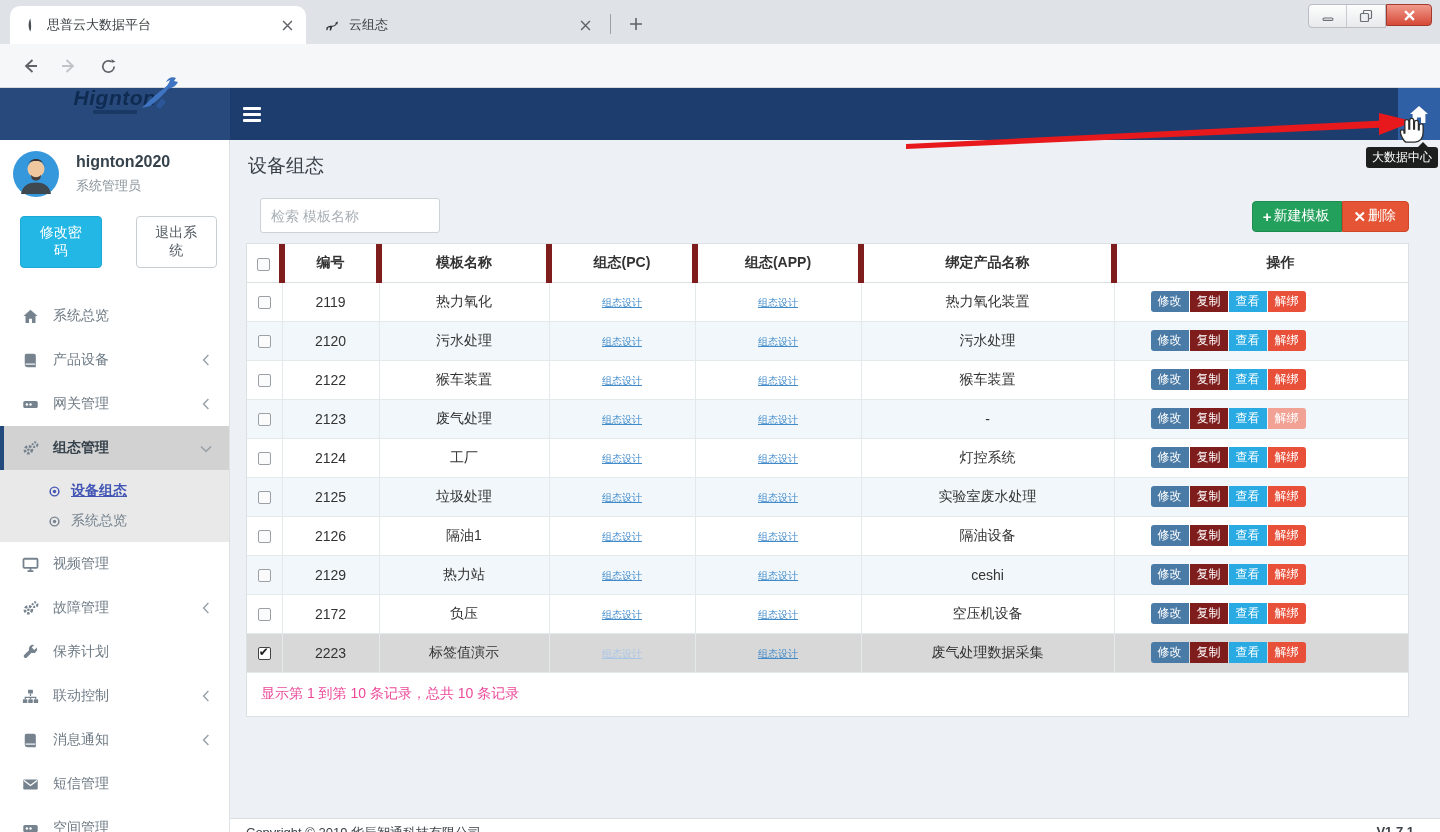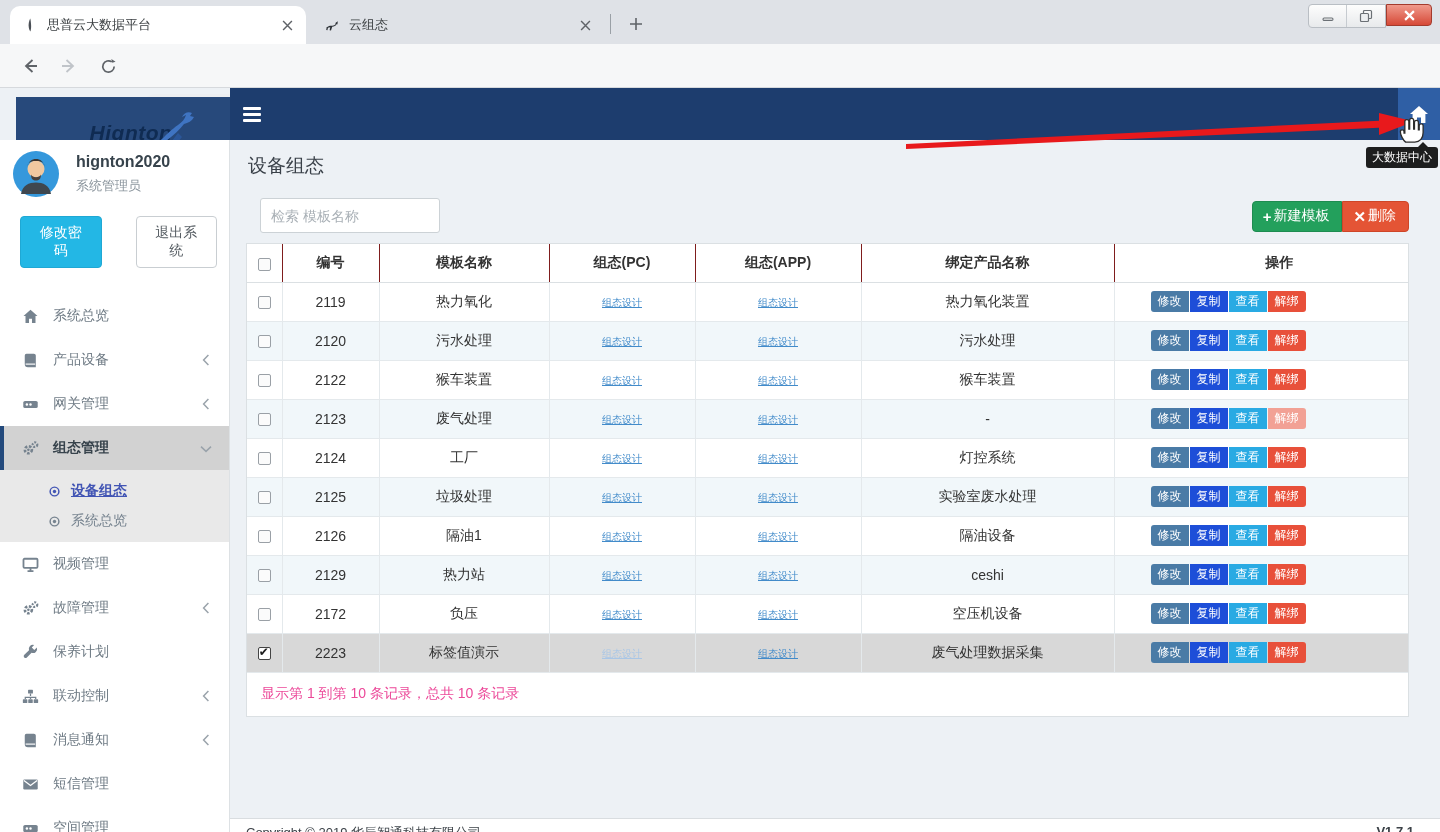--- a/index.html
+++ b/index.html
@@ -30,21 +30,21 @@
   .sec-label { color:#d93025; font-size:15px; }
   .url-sep { color:#b6bbc1; margin:0 10px 0 12px; font-size:16px; }
   .url-text { font-size:15px; color:#5f6368; white-space:nowrap; }
   .url-text .domain { color:#202124; }
   .omni-right { margin-left:auto; display:flex; align-items:center; gap:22px; }
   .chrome-right { position:absolute; right:14px; top:50px; display:flex; align-items:center; gap:18px; }
   .avatar-btn { width:26px; height:26px; }
   .update-btn { width:27px; height:27px; border-radius:50%; background:#e2411c; display:flex; align-items:center; justify-content:center; }
 
   
-  .side-logo { position:absolute; left:16px; top:88px; width:230px; height:52px; background:#27497b; display:flex; align-items:flex-end; justify-content:center;margin-top:9px; }
+  .side-logo { position:absolute; left:0; top:88px; width:230px; height:52px; background:#27497b; display:flex; align-items:flex-start; justify-content:center; }
   .topbar { position:absolute; left:230px; top:88px; width:1210px; height:52px; background:#1d3d6e; }
   .hamburger { position:absolute; left:13px; top:16px; width:26px; height:22px; cursor:pointer; }
   .hamburger span { display:block; width:18px; height:3px; background:#fff; margin:3px 0; border-radius:1px; }
   .home-btn { position:absolute; right:0; top:0; width:42px; height:52px; background:#2f5fa5; display:flex; align-items:center; justify-content:center; cursor:pointer; }
 
   .logo-wrap { position:relative; display:flex; flex-direction:column; align-items:center; }
   .logo-text { font-size:21px; font-weight:bold; font-style:italic; color:#0f2b52; letter-spacing:.5px; line-height:20px; }
   .logo-sub { width:44px; height:4px; background:#0f2b52; opacity:.55; border-radius:1px; margin-top:2px; }
   .logo-deer { position:absolute; right:-26px; top:-12px; }
 
@@ -77,36 +77,36 @@
   .page-title { position:absolute; left:18px; top:13px; font-size:19px; color:#3a4149; }
   .search-input { position:absolute; left:30px; top:58px; width:180px; height:35px; border:1px solid #ccd2d6; border-radius:3px; padding:0 10px; font-size:14px; color:#333; background:#fff; }
   .search-input::placeholder { color:#a9b0b6; }
   .btn-group-right { position:absolute; right:31px; top:61px; display:flex; }
   .btn-new { background:#23a05c; border:1px solid #1e8c50; color:#fff; font-size:14px; padding:5px 12px 6px 10px; border-radius:4px 0 0 4px; cursor:pointer; display:flex; align-items:center; gap:2px; }
   .btn-del { background:#e45435; border:1px solid #ce4527; color:#fff; font-size:14px; padding:5px 12px 6px 10px; border-radius:0 4px 4px 0; cursor:pointer; display:flex; align-items:center; gap:2px; }
   .btn-ic { font-weight:bold; font-size:15px; line-height:1; }
 
   .table-card { position:absolute; left:16px; top:103px; width:1163px; background:#fff; border:1px solid #dbe0e3; }
   table.grid { width:100%; border-collapse:collapse; table-layout:fixed; }
-  .grid th { height:38px; font-size:14px; color:#333; font-weight:bold; text-align:center; border-bottom:1px solid #dbe0e3; border-right:1px solid #7f1d1d; background:#fff; }
+  .grid th { height:38px; font-size:14px; color:#333; font-weight:bold; text-align:center; border-bottom:1px solid #dbe0e3; border-right:6px solid #7f1d1d; background:#fff; }
   .grid th:last-child, .grid td:last-child { border-right:none;padding-left:36px; }
   .grid td { height:39px; font-size:14px; color:#333; text-align:center; border-bottom:1px solid #e4e9ec; border-right:1px solid #e4e9ec; }
   .grid tbody tr:nth-child(even) { background:#f1f7fa; }
   .grid tbody tr.selected { background:#d8d8d8; }
   .grid a.cfg-link { color:#428bca; text-decoration:underline; font-size:10px; cursor:pointer; }
   .grid a.cfg-link.disabled { color:#a9c6e6; }
   .cb { display:inline-block; width:13px; height:13px; border:1px solid #9aa0a6; border-radius:2px; background:#fbfbfb; vertical-align:middle; position:relative; cursor:pointer; }
   .cb.checked { background:#fff; border-color:#444; }
   .cb.checked::after { content:"\2714"; position:absolute; left:0px; top:-3px; font-size:12px; color:#1a1a1a; }
   .actions-cell { text-align:left !important; padding-left:8px; }
   .act-btn { display:inline-block; font-size:12px; color:#fff; padding:4px 7px; margin-right:1px; cursor:pointer; line-height:1.1; }
   .act-btn:first-child { border-radius:3px 0 0 3px; }
   .act-btn:last-child { border-radius:0 3px 3px 0; margin-right:0; }
   .act-edit { background:#4a7ba6; }
-  .act-copy { background:#1d4ed8; }
+  .act-copy { background:#7f1d1d; }
   .act-view { background:#29aae3; }
   .act-unbind { background:#e8503a; }
   .act-unbind.disabled { background:#f2a195; }
   .table-summary { font-size:14px; color:#ec4899; padding:12px 14px 13px 14px; }
 
   .footer { position:absolute; left:230px; top:818px; width:1210px; height:40px; background:#fff; border-top:1px solid #d9dde0; padding:5px 26px 0 16px; display:flex; justify-content:space-between; }
   .footer .copy { font-size:13px; color:#3c4248; }
   .footer .ver { font-size:13px; color:#3c4248; font-weight:bold; }
 
   

